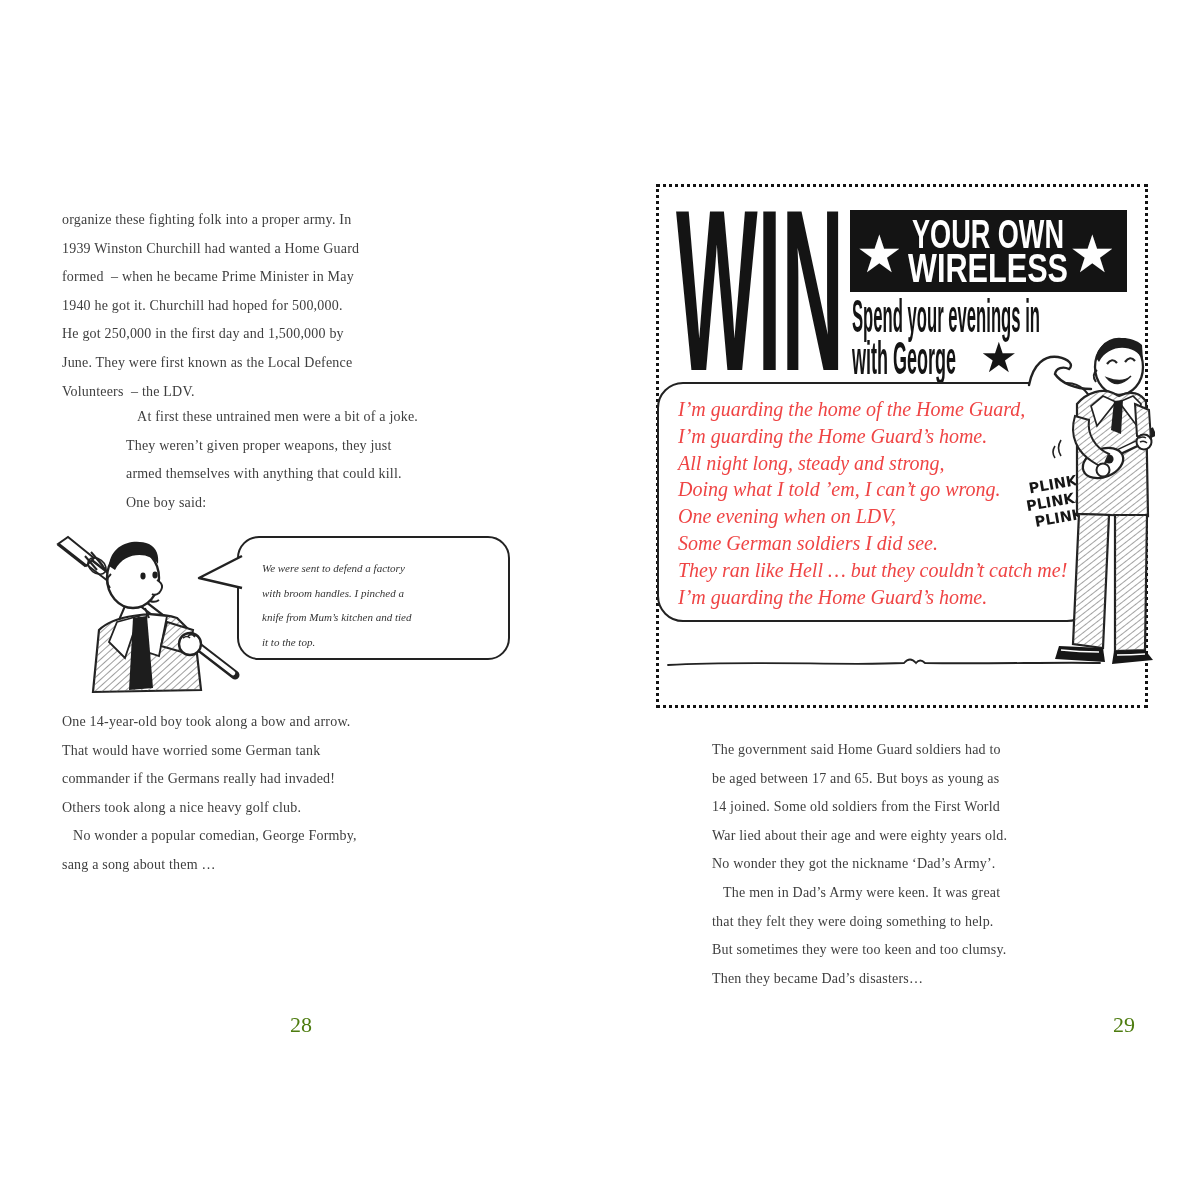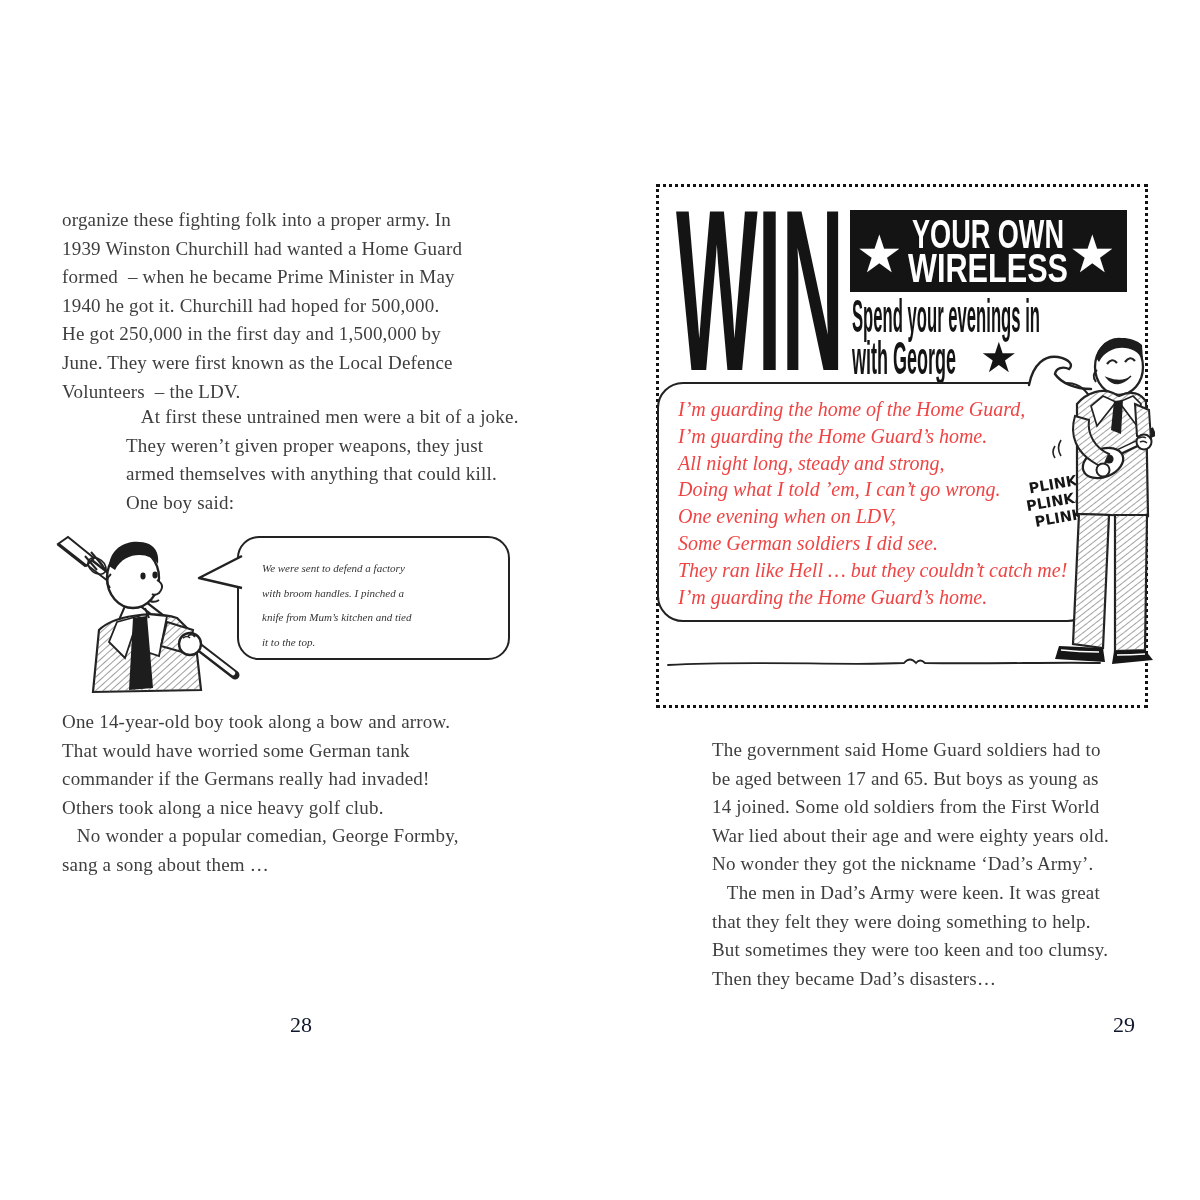--- a/index.html
+++ b/index.html
@@ -5,37 +5,37 @@
   * { margin:0; padding:0; box-sizing:border-box; }
   html,body { background:#ffffff; }
   body {
     width:1200px; height:1200px; position:relative;
     font-family:"Liberation Serif", serif;
     color:#3e3e3e;
     overflow:hidden;
   }
   .abs { position:absolute; }
   .body-text {
-    font-size:19px; line-height:28.6px;
+    font-size:14px; line-height:28.6px;
     color:#3e3e3e; white-space:pre-wrap;
     letter-spacing:0.2px;
   }
   .bubble {
     border:2.5px solid #222; border-radius:22px; background:#fff;
   }
   .bubble-text {
     font-style:italic; font-size:11px; line-height:24.5px;
     color:#333; white-space:pre-wrap;
   }
   .lyrics-text {
     font-style:italic; font-size:20px; line-height:26.8px;
     color:#ef4444; white-space:pre-wrap;
   }
   .page-num {
-    font-size:22px; color:#0f172a; text-align:center;
+    font-size:22px; color:#4d7c0f; text-align:center;
   }
   .ad-box {
     border:3.2px dotted #121212; background:#fff;
   }
   .plink {
     font-family:"DejaVu Sans", sans-serif; font-weight:700;
     font-size:14.5px; line-height:17px; color:#161616;
     white-space:pre-line; text-align:center;
     transform:rotate(-10deg);
   }

